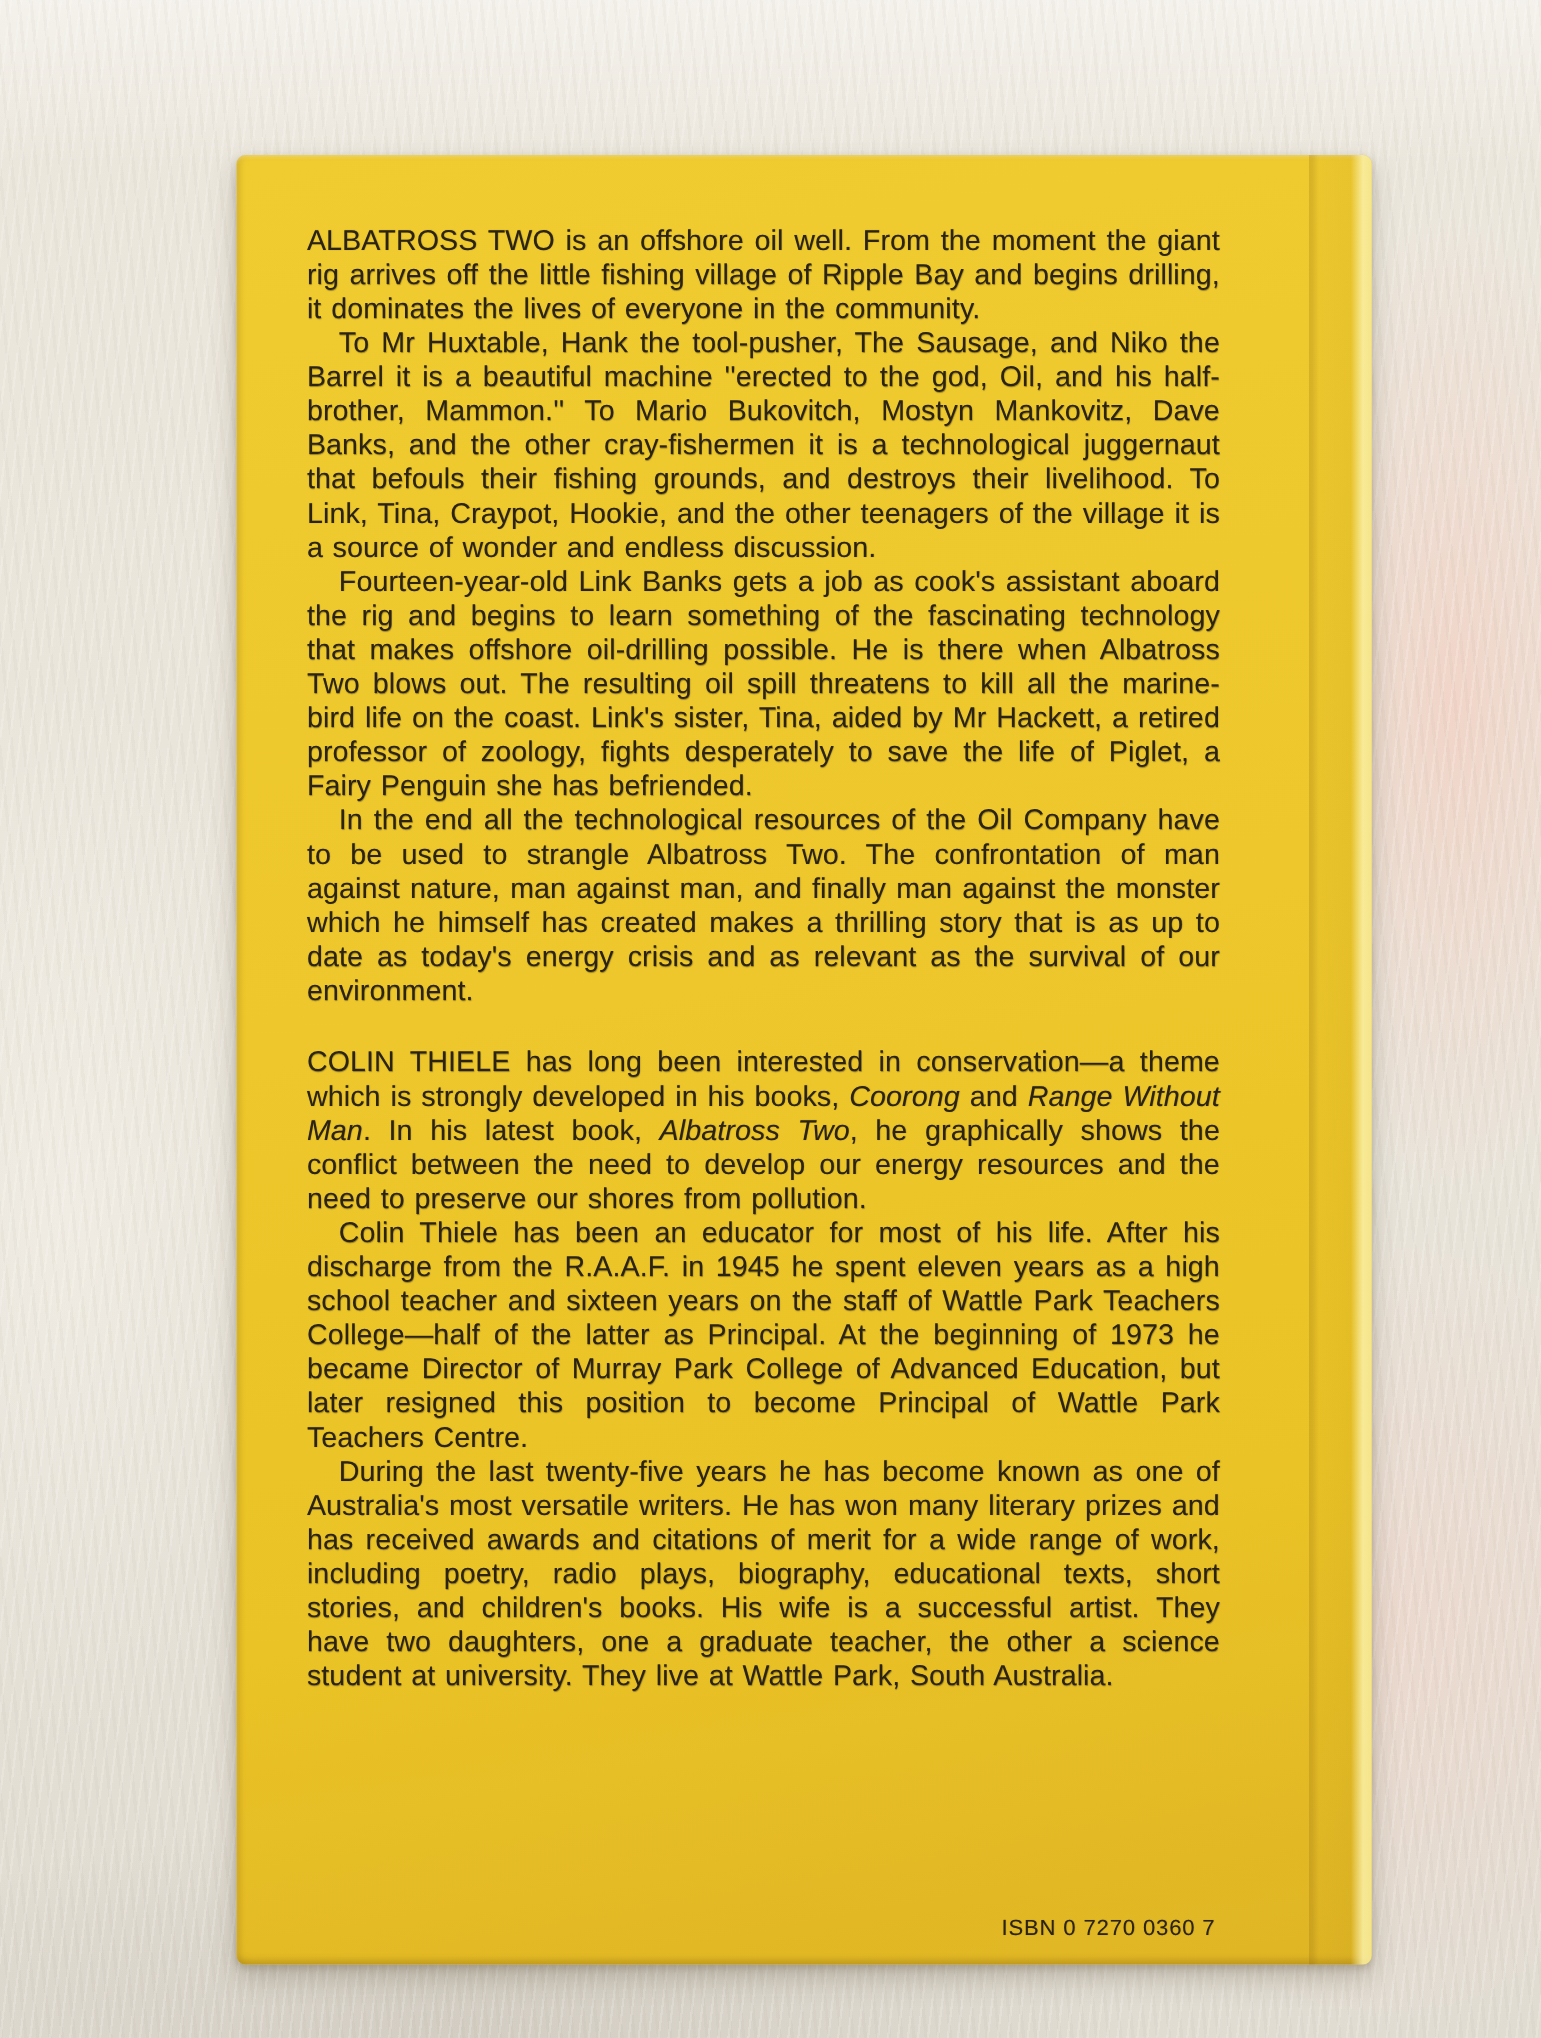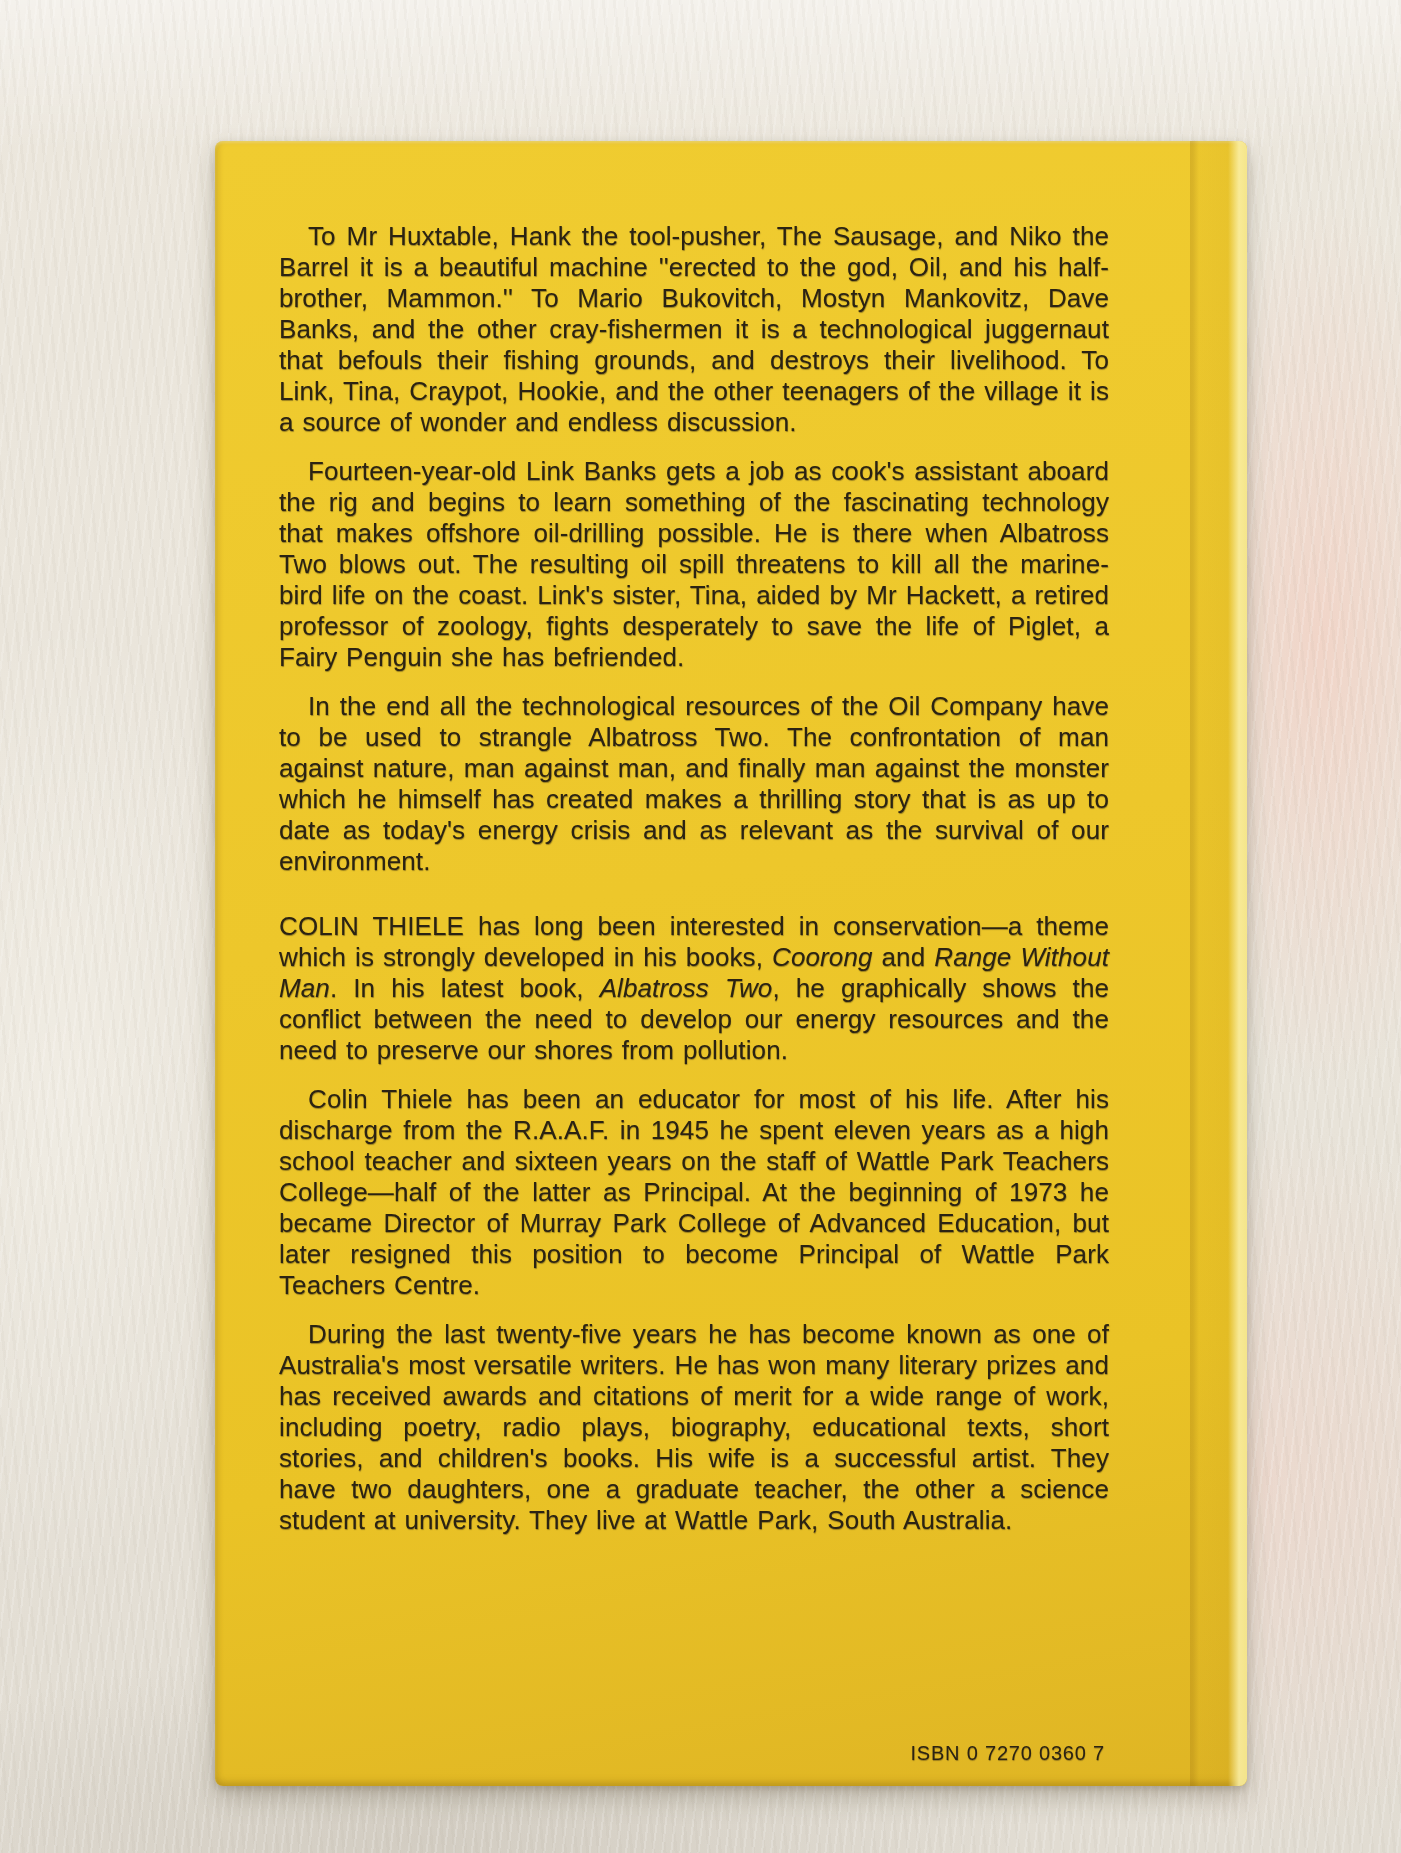--- a/index.html
+++ b/index.html
@@ -44,37 +44,38 @@
       rgba(246,232,143,0.95) 57px);
   }
   .blurb {
     position:absolute; left:64px; top:62px; width:830px;
     color:#2b2313;
     font-size:26px; line-height:31px;
     text-align:justify; letter-spacing:0.1px; word-spacing:1.5px;
     text-shadow:0.4px 0.7px 0.9px rgba(70,55,20,0.5);
   }
   .blurb p { margin:0; }
-  .blurb p.indent { text-indent:29px;margin-top:18px; }
+  .blurb p.indent { text-indent:29px; }
   .blurb p.gap { margin-top:34px; }
   .blurb .it { font-style:italic; }
   .isbn {
     position:absolute; top:1601px; right:142px;
     color:#2b2313; font-size:20px; font-weight:normal; letter-spacing:0.8px;
     text-shadow:0.3px 0.5px 0.8px rgba(70,55,20,0.45);
     white-space:nowrap;
   }
 </style>
 </head>
 <body>
 
 <div class="scene">
   <div class="book">
     <div class="cover-crease"></div>
     <div class="blurb">
+        <p class="para"><span>ALBATROSS TWO is an offshore oil well. From the moment the giant rig arrives off the little fishing village of Ripple Bay and begins drilling, it dominates the lives of everyone in the community.</span></p>
         <p class="para indent"><span>To Mr Huxtable, Hank the tool-pusher, The Sausage, and Niko the Barrel it is a beautiful machine ''erected to the god, Oil, and his half-brother, Mammon.'' To Mario Bukovitch, Mostyn Mankovitz, Dave Banks, and the other cray-fishermen it is a technological juggernaut that befouls their fishing grounds, and destroys their livelihood. To Link, Tina, Craypot, Hookie, and the other teenagers of the village it is a source of wonder and endless discussion.</span></p>
         <p class="para indent"><span>Fourteen-year-old Link Banks gets a job as cook's assistant aboard the rig and begins to learn something of the fascinating technology that makes offshore oil-drilling possible. He is there when Albatross Two blows out. The resulting oil spill threatens to kill all the marine-bird life on the coast. Link's sister, Tina, aided by Mr Hackett, a retired professor of zoology, fights desperately to save the life of Piglet, a Fairy Penguin she has befriended.</span></p>
         <p class="para indent"><span>In the end all the technological resources of the Oil Company have to be used to strangle Albatross Two. The confrontation of man against nature, man against man, and finally man against the monster which he himself has created makes a thrilling story that is as up to date as today's energy crisis and as relevant as the survival of our environment.</span></p>
         <p class="para gap"><span>COLIN THIELE has long been interested in conservation—a theme which is strongly developed in his books, </span><span class="it">Coorong</span><span> and </span><span class="it">Range Without Man</span><span>. In his latest book, </span><span class="it">Albatross Two</span><span>, he graphically shows the conflict between the need to develop our energy resources and the need to preserve our shores from pollution.</span></p>
         <p class="para indent"><span>Colin Thiele has been an educator for most of his life. After his discharge from the R.A.A.F. in 1945 he spent eleven years as a high school teacher and sixteen years on the staff of Wattle Park Teachers College—half of the latter as Principal. At the beginning of 1973 he became Director of Murray Park College of Advanced Education, but later resigned this position to become Principal of Wattle Park Teachers Centre.</span></p>
         <p class="para indent"><span>During the last twenty-five years he has become known as one of Australia's most versatile writers. He has won many literary prizes and has received awards and citations of merit for a wide range of work, including poetry, radio plays, biography, educational texts, short stories, and children's books. His wife is a successful artist. They have two daughters, one a graduate teacher, the other a science student at university. They live at Wattle Park, South Australia.</span></p>
       </div>
     <div class="isbn">ISBN 0 7270 0360 7</div>
   </div>
 </div>

